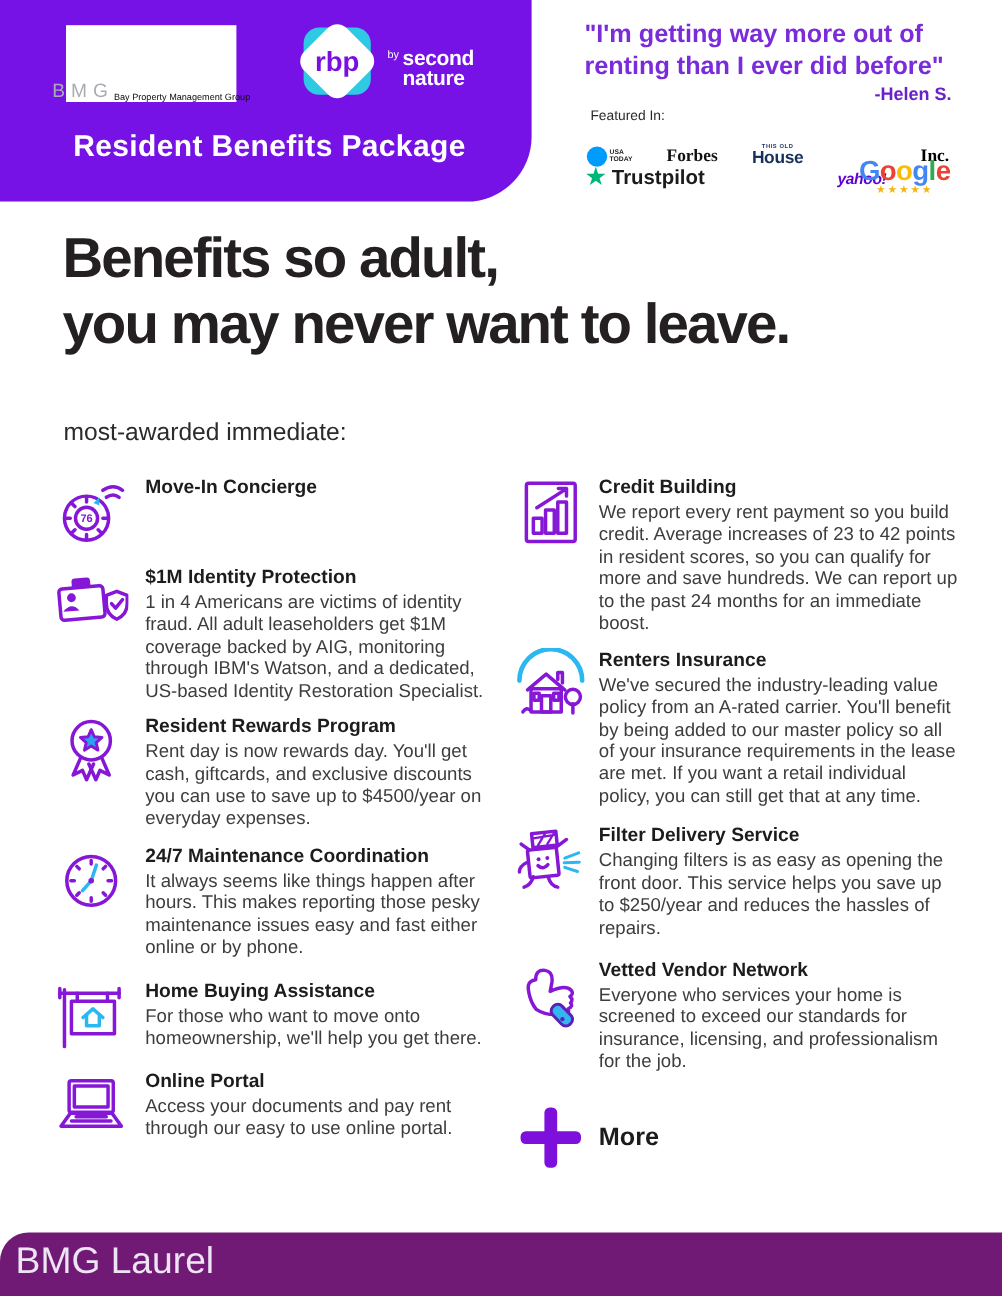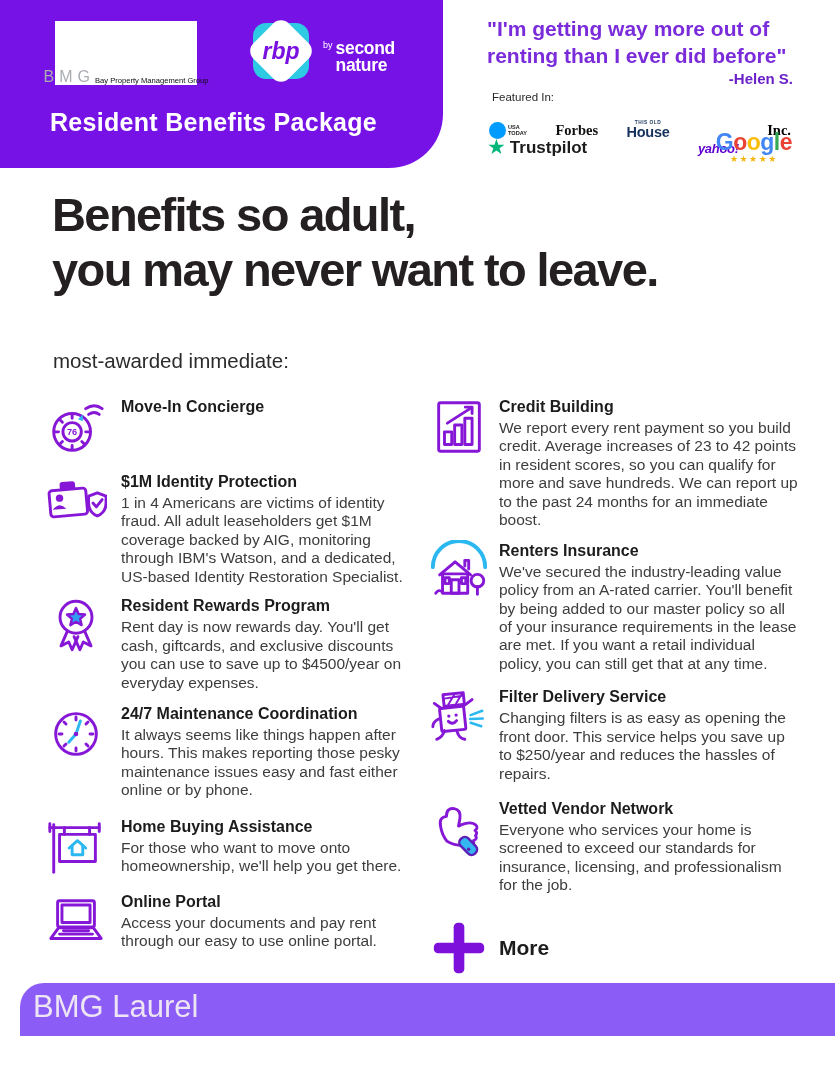--- a/index.html
+++ b/index.html
@@ -11,25 +11,25 @@
                 background:#7712E6;border-bottom-right-radius:54px;}
   .bmg-box{position:absolute;left:55px;top:21px;width:142px;height:64px;background:#fff;
            display:flex;flex-direction:row;align-items:flex-end;justify-content:center;}
   .bmg-swoosh{width:88px;height:26px;margin-bottom:-7px;}
   .bmg-acronym{font-size:16px;letter-spacing:5px;color:#A9ADB2;line-height:1;}
   .bmg-tagline{font-size:7.6px;color:#0c0c0c;margin-top:16px;white-space:nowrap;}
   .rbp-badge{position:absolute;left:246px;top:16px;width:70px;height:70px;}
   .rbp-teal{position:absolute;left:7px;top:7px;width:56px;height:56px;background:#2EC9E2;border-radius:13px;}
   .rbp-white{position:absolute;left:10px;top:10px;width:50px;height:50px;background:#fff;border-radius:11px;transform:rotate(45deg);}
   .rbp-text{position:absolute;inset:0;display:flex;align-items:center;justify-content:center;
-            font-size:23px;font-weight:bold;color:#7A10E0;font-style:italic;}
+            font-size:23px;font-weight:bold;color:#7A10E0;}
   .byline{position:absolute;left:323px;top:40px;color:#fff;display:flex;gap:3px;}
   .by{font-size:9px;margin-top:0;}
   .brand{font-weight:bold;font-size:17.5px;line-height:0.95;letter-spacing:-0.3px;}
-  .pkg-title{position:absolute;left:50px;top:108px;font-size:25px;font-weight:bold;color:#fff;letter-spacing:0.3px;}
+  .pkg-title{position:absolute;left:61px;top:108px;font-size:25px;font-weight:bold;color:#fff;letter-spacing:0.3px;}
 
   
   .quote{position:absolute;left:487px;top:15px;width:308px;font-size:21px;font-weight:bold;
          color:#7A2BDA;line-height:1.3;}
   .attrib{position:absolute;left:487px;top:70px;width:306px;text-align:right;
           font-size:15px;font-weight:bold;color:#6B21C8;}
   .featured-label{position:absolute;left:492px;top:91px;font-size:11.5px;color:#2a2a2a;}
   .featured-row{position:absolute;left:489px;top:104px;width:302px;display:flex;align-items:center;justify-content:space-between;}
   .usa{display:flex;align-items:center;gap:2px;}
   .usa-circle{width:17px;height:17px;border-radius:50%;}
@@ -78,22 +78,22 @@
   
   .pen *{stroke:#8617D6;stroke-width:3;fill:none;stroke-linecap:round;stroke-linejoin:round;}
   .pen .fillp{fill:#8617D6;stroke:none;}
   .pen .cyan{stroke:#2BB8F0;}
   .pen .cyanfill{fill:#2BB8F0;stroke:none;}
   .pen .whitefill{fill:#ffffff;}
   .pen text{stroke:none;fill:#8617D6;font-family:"Liberation Sans",sans-serif;
             font-size:9.5px;font-weight:bold;text-anchor:middle;}
 
   
-  .footer-bar{position:absolute;left:0;right:0;top:983px;height:53px;background:#8b5cf6;
-              border-top-left-radius:24px;margin-left:20px;}
+  .footer-bar{position:absolute;left:0;right:0;top:1027px;height:53px;background:#701a75;
+              border-top-left-radius:24px;}
   .footer-text{position:absolute;left:13px;top:6px;font-size:31px;color:#EDE4F4;}
 </style>
 </head>
 <body>
 
 <div class="page">
 
   <div class="header-block">
     <div class="bmg-box">
       <svg class="bmg-swoosh" viewBox="0 0 100 36">

